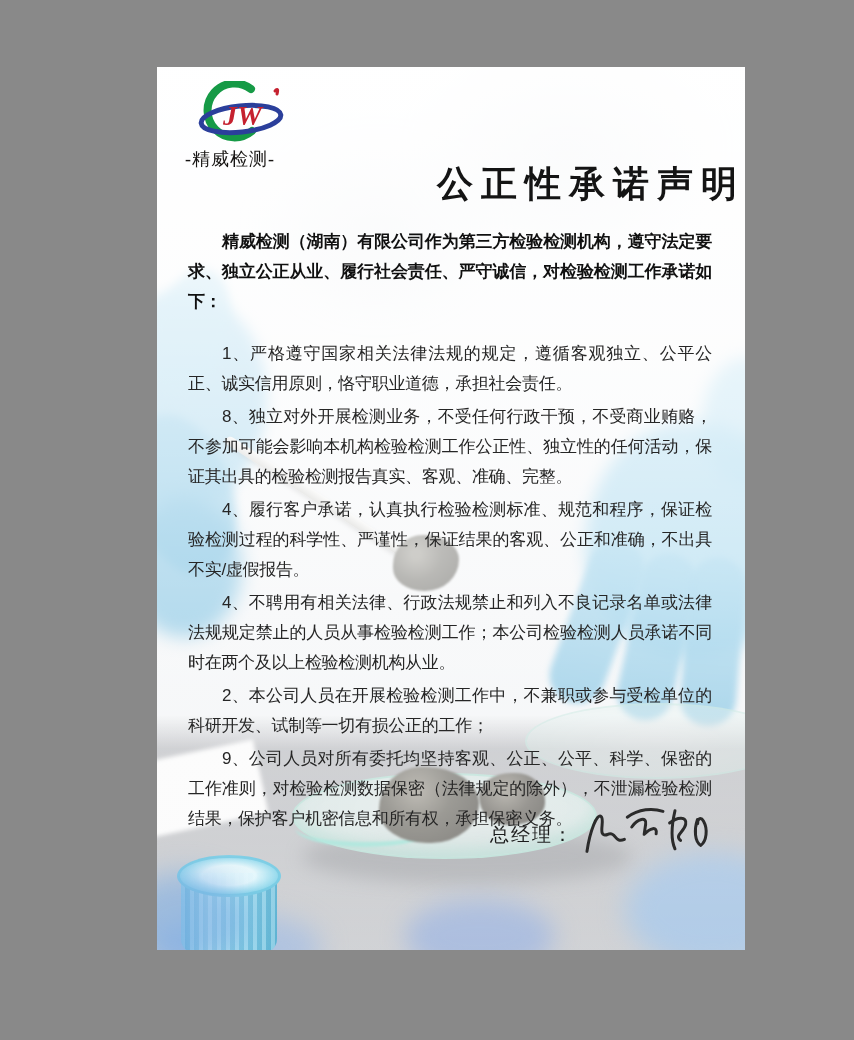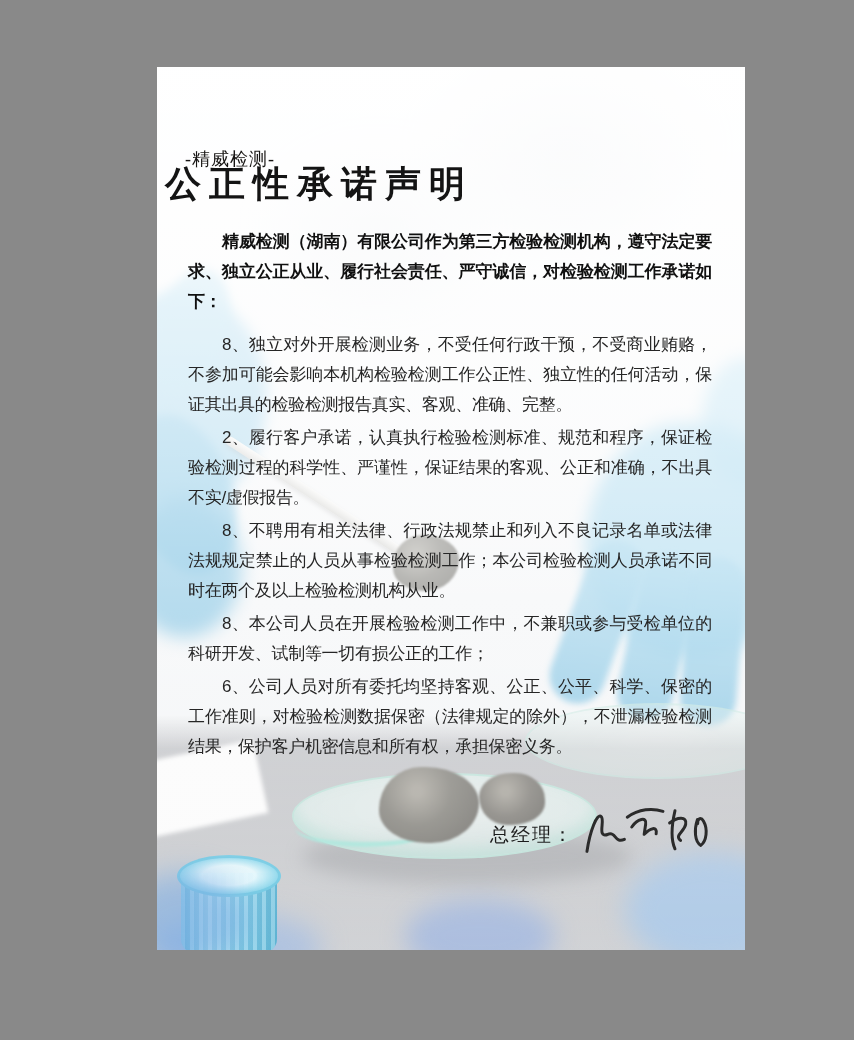--- a/index.html
+++ b/index.html
@@ -80,28 +80,28 @@
       rgba(255,255,255,.70) 38%, rgba(255,255,255,.55) 58%,
       rgba(255,255,255,.38) 78%, rgba(255,255,255,.26) 100%); }
 
   
   .content { position:absolute; inset:0; }
 
   .logo-block { position:absolute; left:32px; top:14px; width:120px; }
   .brand { position:absolute; left:28px; top:80px; font-family:"Liberation Serif", serif;
     font-weight:normal; font-size:18px; color:#171513; letter-spacing:1px; white-space:nowrap; }
 
-  .doc-title { position:absolute; left:0; top:93px; width:100%; text-align:left;
+  .doc-title { position:absolute; left:0; top:93px; width:100%; text-align:right;
     font-family:Liberation Sans, sans-serif; font-weight:bold;
     font-size:36px; letter-spacing:8px; color:#141414; text-indent:8px; }
 
   .body-text { position:absolute; left:31px; top:160px; width:524px;
     font-size:17px; line-height:30px; letter-spacing:-0.3px;
     text-align:justify; color:#262626; }
-  .intro { font-weight:bold; color:#101010; text-indent:2em; margin-bottom:13px; }
+  .intro { font-weight:bold; color:#101010; text-indent:2em; margin-bottom:22px; }
   .clause { text-indent:2em; margin-bottom:3px; }
 
   .sign-row { position:absolute; left:333px; top:733px; display:flex; align-items:center; }
   .sign-label { font-size:19px; color:#1c1c1c; letter-spacing:2px; line-height:26px; padding-top:8px; }
   .signature-svg { margin-left:2px; transform:rotate(-3deg); }
 
   .doc-date { position:absolute; left:334px; top:806px; font-size:20px; color:#1d1d1d; letter-spacing:0.5px; }
 </style>
 </head>
 <body style="background: rgb(137, 137, 137);">
@@ -144,31 +144,40 @@
 
     <div class="blob blob-bl"></div>
     <div class="blob blob-bc"></div>
     <div class="blob blob-br"></div>
 
     <div class="wash"></div>
   </div>
 
   <div class="content">
 
+    <div class="logo-block">
+      <svg width="118" height="70" viewBox="0 0 118 70">
+        <path d="M62 8 A27 27 0 1 0 63 50" fill="none" stroke="#169a46" stroke-width="8" stroke-linecap="round"></path>
+        <ellipse cx="52" cy="38" rx="40" ry="13" fill="none" stroke="#2b3f9b" stroke-width="5" transform="rotate(-6 52 38)"></ellipse>
+        <text x="34" y="44" font-family="Liberation Serif, serif" font-style="italic" font-weight="bold" font-size="28" fill="#c5212f">JW</text>
+        <path d="M86 10 q4 -4 2 3" fill="none" stroke="#c5212f" stroke-width="3" stroke-linecap="round"></path>
+      </svg>
+    </div>
     <div class="brand">-精威检测-</div>
 
     <div class="doc-title">公正性承诺声明</div>
 
     <div class="body-text">
       <p class="intro">精威检测（湖南）有限公司作为第三方检验检测机构，遵守法定要求、独立公正从业、履行社会责任、严守诚信，对检验检测工作承诺如下：</p>
+      <p class="clause">1、严格遵守国家相关法律法规的规定，遵循客观独立、公平公正、诚实信用原则，恪守职业道德，承担社会责任。</p>
       <p class="clause">8、独立对外开展检测业务，不受任何行政干预，不受商业贿赂，不参加可能会影响本机构检验检测工作公正性、独立性的任何活动，保证其出具的检验检测报告真实、客观、准确、完整。</p>
-      <p class="clause">2、履行客户承诺，认真执行检验检测标准、规范和程序，保证检验检测过程的科学性、严谨性，保证结果的客观、公正和准确，不出具不实/虚假报告。</p>
-      <p class="clause">8、不聘用有相关法律、行政法规禁止和列入不良记录名单或法律法规规定禁止的人员从事检验检测工作；本公司检验检测人员承诺不同时在两个及以上检验检测机构从业。</p>
-      <p class="clause">8、本公司人员在开展检验检测工作中，不兼职或参与受检单位的科研开发、试制等一切有损公正的工作；</p>
-      <p class="clause">6、公司人员对所有委托均坚持客观、公正、公平、科学、保密的工作准则，对检验检测数据保密（法律规定的除外），不泄漏检验检测结果，保护客户机密信息和所有权，承担保密义务。</p>
+      <p class="clause">4、履行客户承诺，认真执行检验检测标准、规范和程序，保证检验检测过程的科学性、严谨性，保证结果的客观、公正和准确，不出具不实/虚假报告。</p>
+      <p class="clause">4、不聘用有相关法律、行政法规禁止和列入不良记录名单或法律法规规定禁止的人员从事检验检测工作；本公司检验检测人员承诺不同时在两个及以上检验检测机构从业。</p>
+      <p class="clause">2、本公司人员在开展检验检测工作中，不兼职或参与受检单位的科研开发、试制等一切有损公正的工作；</p>
+      <p class="clause">9、公司人员对所有委托均坚持客观、公正、公平、科学、保密的工作准则，对检验检测数据保密（法律规定的除外），不泄漏检验检测结果，保护客户机密信息和所有权，承担保密义务。</p>
     </div>
 
     <div class="sign-row">
       <span class="sign-label">总经理：</span>
       <svg class="signature-svg" width="150" height="62" viewBox="0 0 150 62">
         <g fill="none" stroke="#2b2b2b" stroke-width="3" stroke-linecap="round" stroke-linejoin="round">
           <path d="M10 48 C14 28 22 10 26 14 C30 18 20 36 32 32 C40 29 38 42 48 38"></path>
           <path d="M52 16 C64 8 78 8 88 12"></path>
           <path d="M56 26 C62 18 72 16 70 24 L68 34 C74 28 82 26 80 34"></path>
           <path d="M100 12 C96 26 94 40 98 50"></path>

